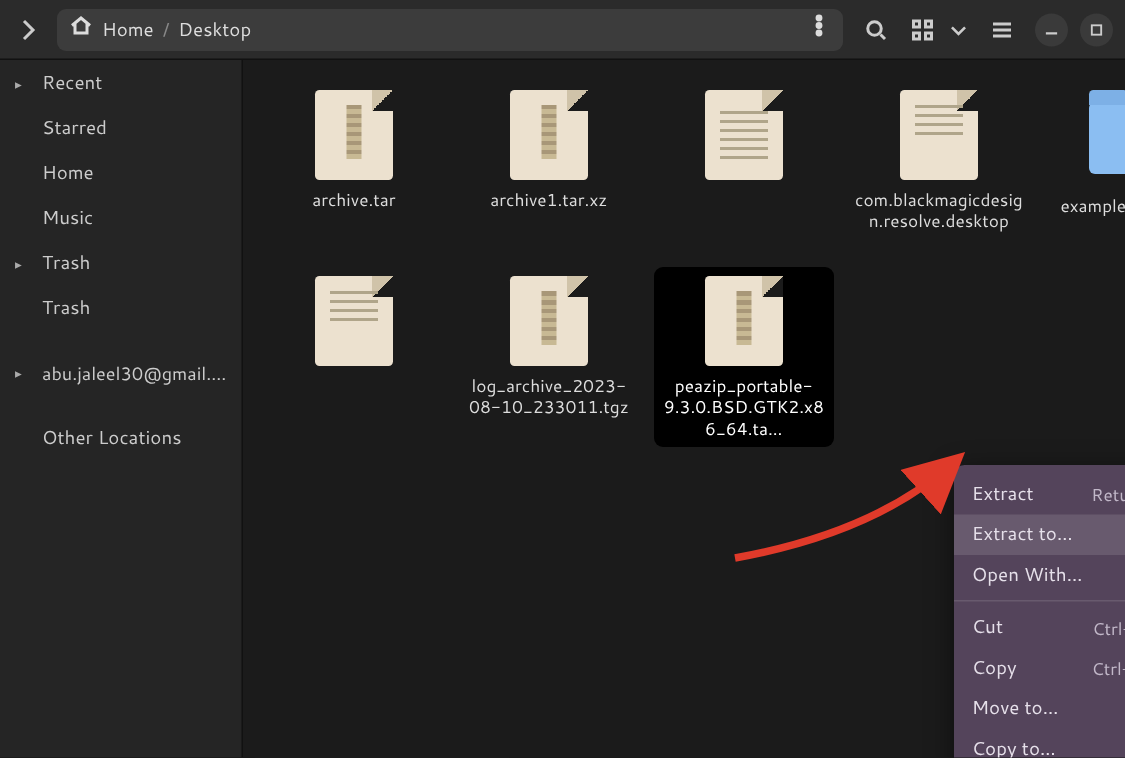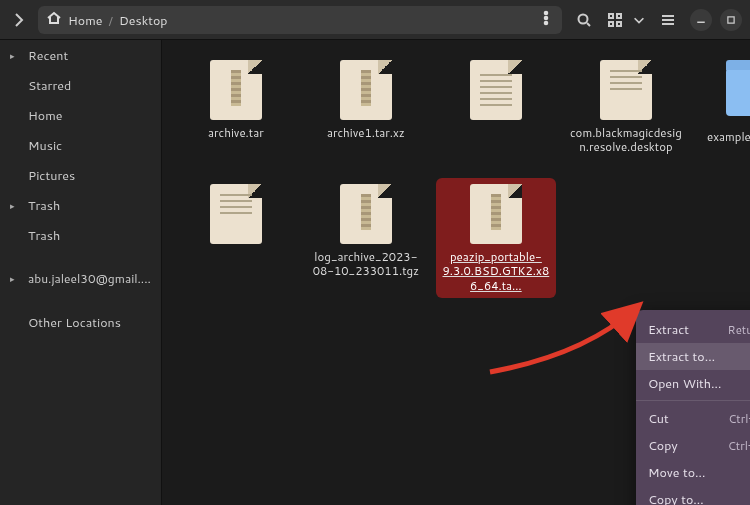--- a/index.html
+++ b/index.html
@@ -47,21 +47,21 @@
 .grid {
   display: grid;
   grid-template-columns: repeat(5, 120px);
   grid-auto-rows: 120px;
   gap: 4px 10px;
 }
 .file {
   display: flex; flex-direction: column; align-items: center; justify-content: flex-start;
   padding-top: 6px; border-radius: 6px;
 }
-.file.selected { background: #7f1d1d; text-decoration: underline; }
+.file.selected { background: #000000; }
 .file .thumb {
   width: 52px; height: 60px; background: #ece1cf; border-radius: 3px;
   position: relative; margin-bottom: 6px;
 }
 .file .thumb::before {
   content: ""; position: absolute; top: 0; right: 0; width: 14px; height: 14px;
   background: linear-gradient(135deg, #d0c3a9 50%, #1b1b1b 50%);
 }
 .file .thumb.zip::after {
   content: ""; position: absolute; left: 50%; top: 10px; transform: translateX(-50%);
@@ -187,24 +187,20 @@
       </div>
     <div class="item">
         <span class="play"></span>
         <span>Home</span>
       </div>
     <div class="item">
         <span class="play"></span>
         <span>Music</span>
       </div>
     <div class="item">
-        <span class="play"></span>
-        <span>Pictures</span>
-      </div>
-    <div class="item">
         <span class="play">▸</span>
         <span>Trash</span>
       </div>
     <div class="item">
         <span class="play"></span>
         <span>Trash</span>
       </div>
     <div class="spacer"></div>
     <div class="item account">
         <span class="play">▸</span>

